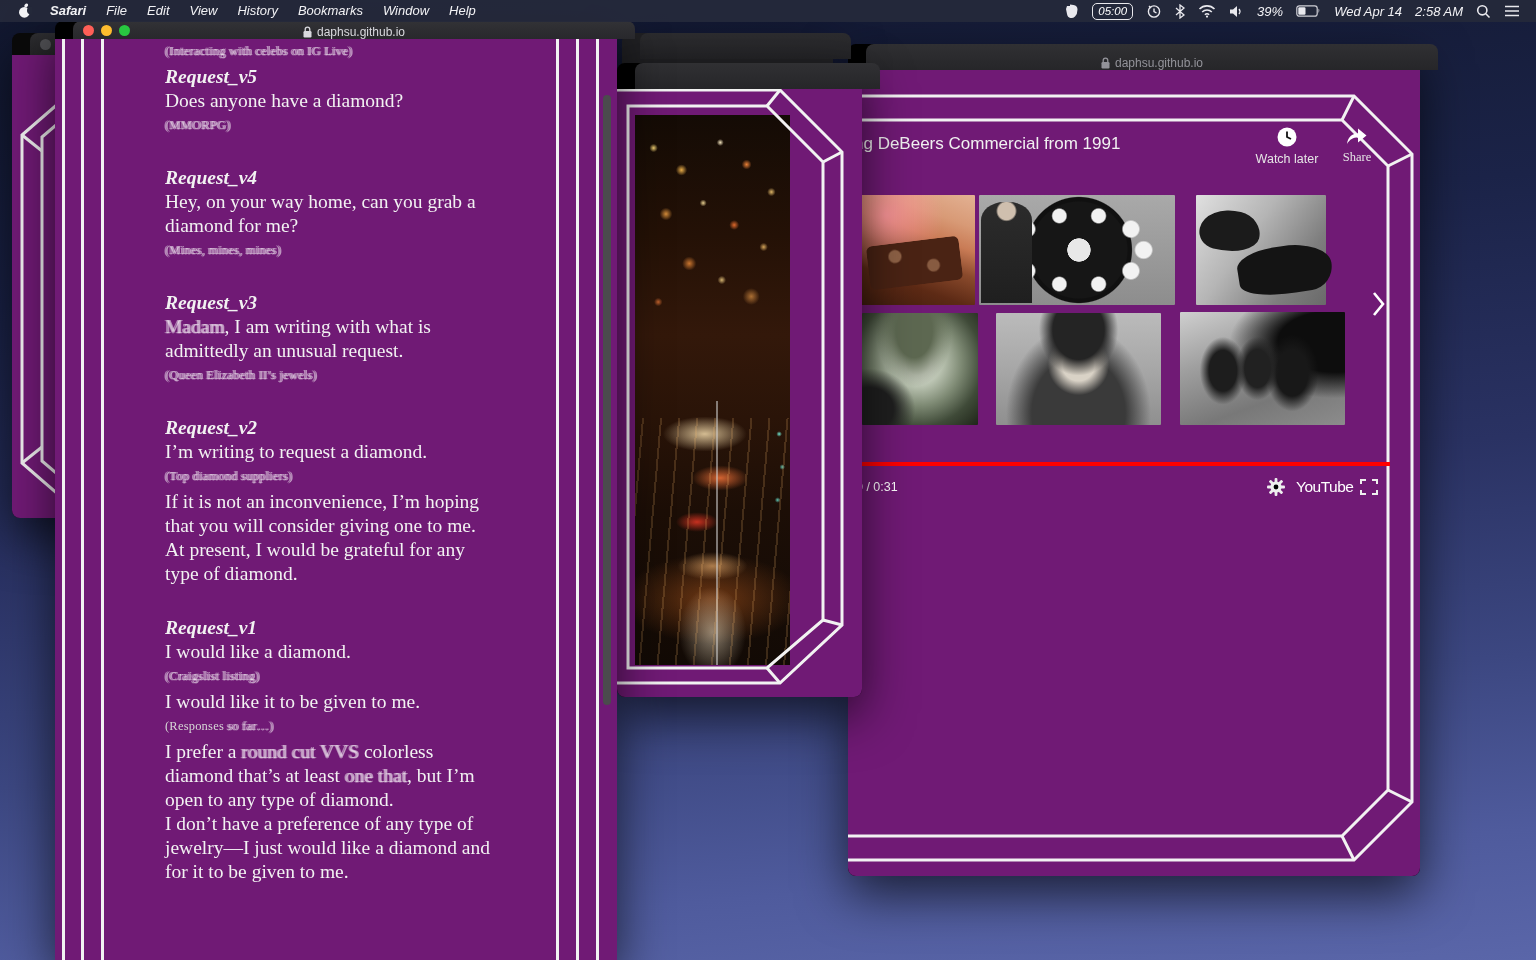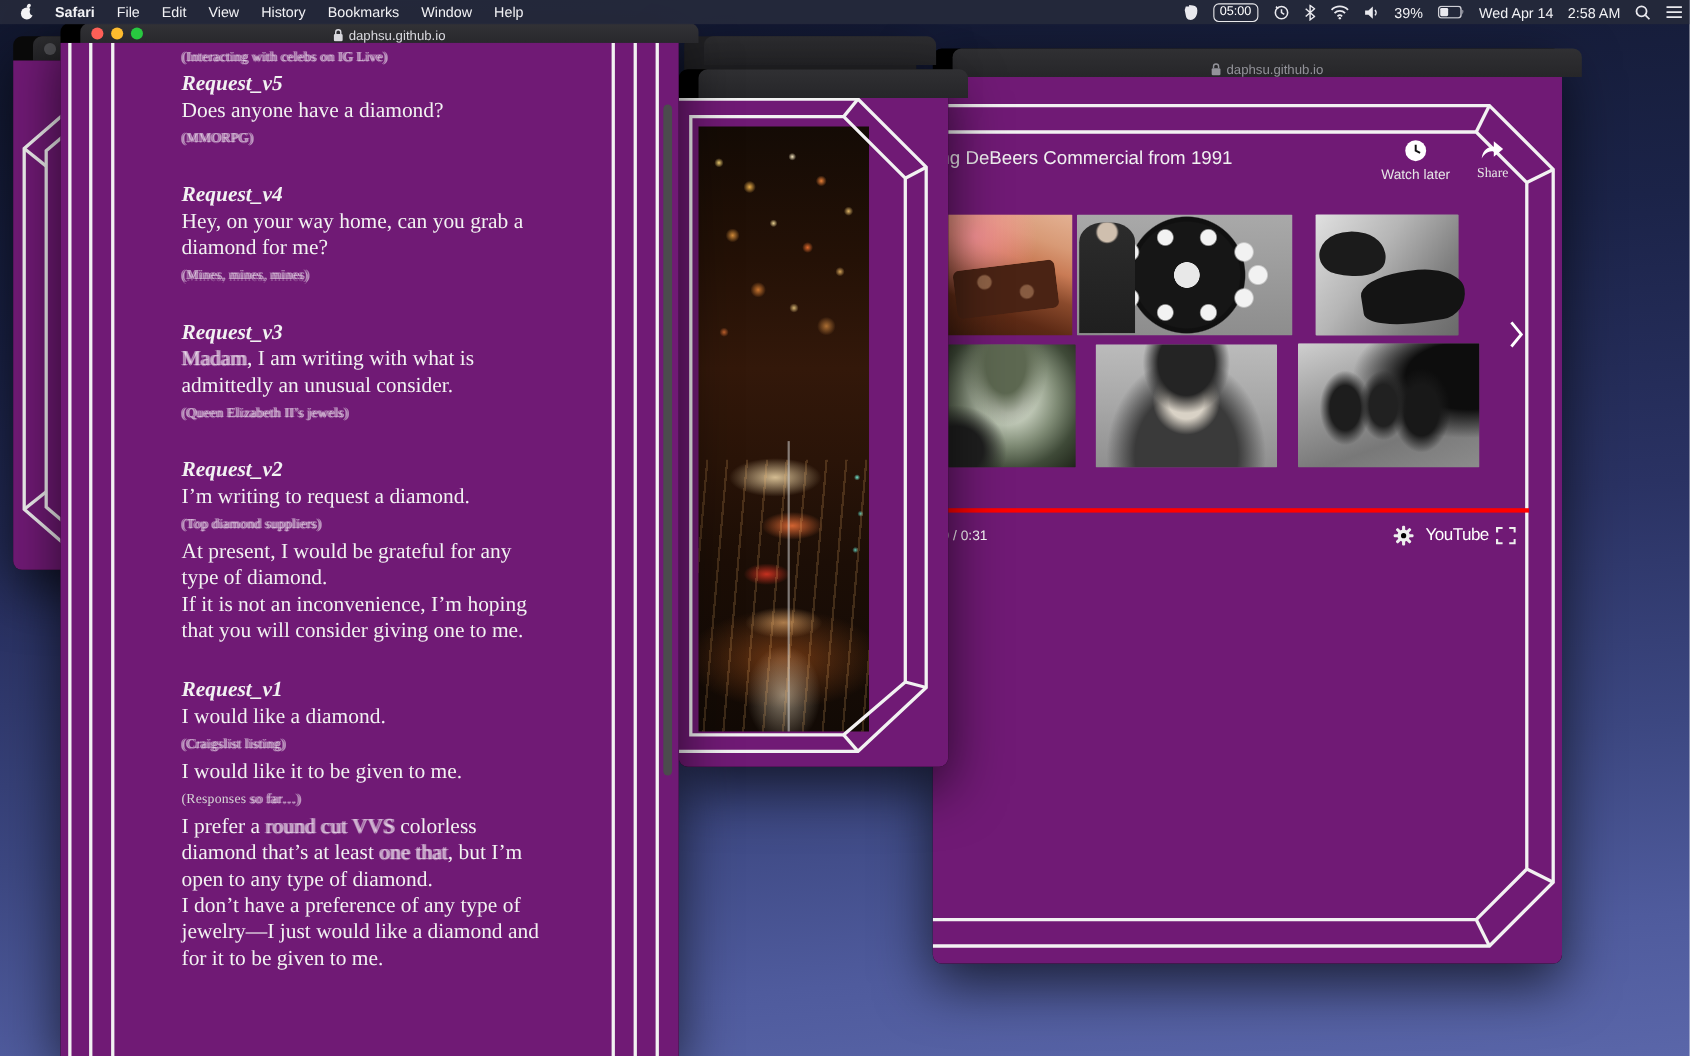--- a/index.html
+++ b/index.html
@@ -3,25 +3,25 @@
 <meta charset="utf-8">
 <style>
   html,body{margin:0;padding:0;}
   body{
     width:1536px;height:960px;overflow:hidden;position:relative;
     font-family:"Liberation Sans",sans-serif;
     background:linear-gradient(175deg,#12182f 0%,#1b2348 28%,#2a3263 52%,#3c4781 72%,#4f5b9d 88%,#5a66a9 100%);
   }
   
   .menubar{position:absolute;left:0;top:0;width:1536px;height:22px;background:rgba(36,41,58,.96);
-    display:flex;align-items:center;color:#f2f2f5;font-size:13px;z-index:50;}
+    display:flex;align-items:center;color:#f2f2f5;font-size:13px;z-index:50;font-style:italic;}
   .menubar .left{display:flex;align-items:center;gap:0;padding-left:10px;}
   .menubar .mitem{padding:0 10px;line-height:22px;}
   .menubar .mitem.bold{font-weight:bold;}
-  .menubar .right{margin-left:auto;display:flex;align-items:center;gap:13px;padding-right:6px;}
+  .menubar .right{margin-left:auto;display:flex;align-items:center;gap:13px;padding-right:16px;}
   .timerbox{border:1.5px solid #e8e8ec;border-radius:5px;padding:0 5px;font-size:11.5px;line-height:15px;color:#fff;}
   .statustxt{font-size:13px;color:#f2f2f5;}
   .micon{display:inline-flex;align-items:center;}
   
   .window{position:absolute;border-radius:8px;box-shadow:0 18px 50px rgba(0,0,0,.65);}
   .titlebar{position:absolute;left:18px;top:0;width:100%;background:linear-gradient(#34343a,#28282c);
     border-radius:8px 8px 0 0;display:flex;align-items:flex-end;justify-content:center;}
   .titletxt{font-size:12px;color:#d9d9de;display:flex;align-items:center;gap:5px;}
   .titletxt.dim{color:#93939a;}
   .winbody{position:absolute;left:0;right:0;bottom:0;background:#701a75;overflow:hidden;}
@@ -354,29 +354,29 @@
           <p class="body"><span>Does anyone have a diamond?</span></p>
           <p class="note"><span class="eroded">(MMORPG)</span></p>
         </div>
         <div class="request-section">
           <div class="heading">Request_v4</div>
           <p class="body"><span>Hey, on your way home, can you grab a diamond for me?</span></p>
           <p class="note"><span class="eroded">(Mines, mines, mines)</span></p>
         </div>
         <div class="request-section">
           <div class="heading">Request_v3</div>
-          <p class="body"><span class="eroded">Madam</span><span>, I am writing with what is admittedly an unusual consider.</span></p>
+          <p class="body"><span class="eroded">Madam</span><span>, I am writing with what is admittedly an unusual request.</span></p>
           <p class="note"><span class="eroded">(Queen Elizabeth II’s jewels)</span></p>
         </div>
         <div class="request-section">
           <div class="heading">Request_v2</div>
           <p class="body"><span>I’m writing to request a diamond.</span></p>
           <p class="note"><span class="eroded">(Top diamond suppliers)</span></p>
+          <p class="body"><span>If it is not an inconvenience, I’m hoping that you will consider giving one to me.</span></p>
           <p class="body"><span>At present, I would be grateful for any type of diamond.</span></p>
-          <p class="body"><span>If it is not an inconvenience, I’m hoping that you will consider giving one to me.</span></p>
         </div>
         <div class="request-section">
           <div class="heading">Request_v1</div>
           <p class="body"><span>I would like a diamond.</span></p>
           <p class="note"><span class="eroded">(Craigslist listing)</span></p>
           <p class="body"><span>I would like it to be given to me.</span></p>
           <p class="note"><span>(Responses </span><span class="eroded">so far…)</span></p>
           <p class="body"><span>I prefer a </span><span class="eroded">round cut VVS</span><span> colorless diamond that’s at least </span><span class="eroded">one that</span><span>, but I’m open to any type of diamond.</span></p>
           <p class="body"><span>I don’t have a preference of any type of jewelry—I just would like a diamond and for it to be given to me.</span></p>
         </div>

